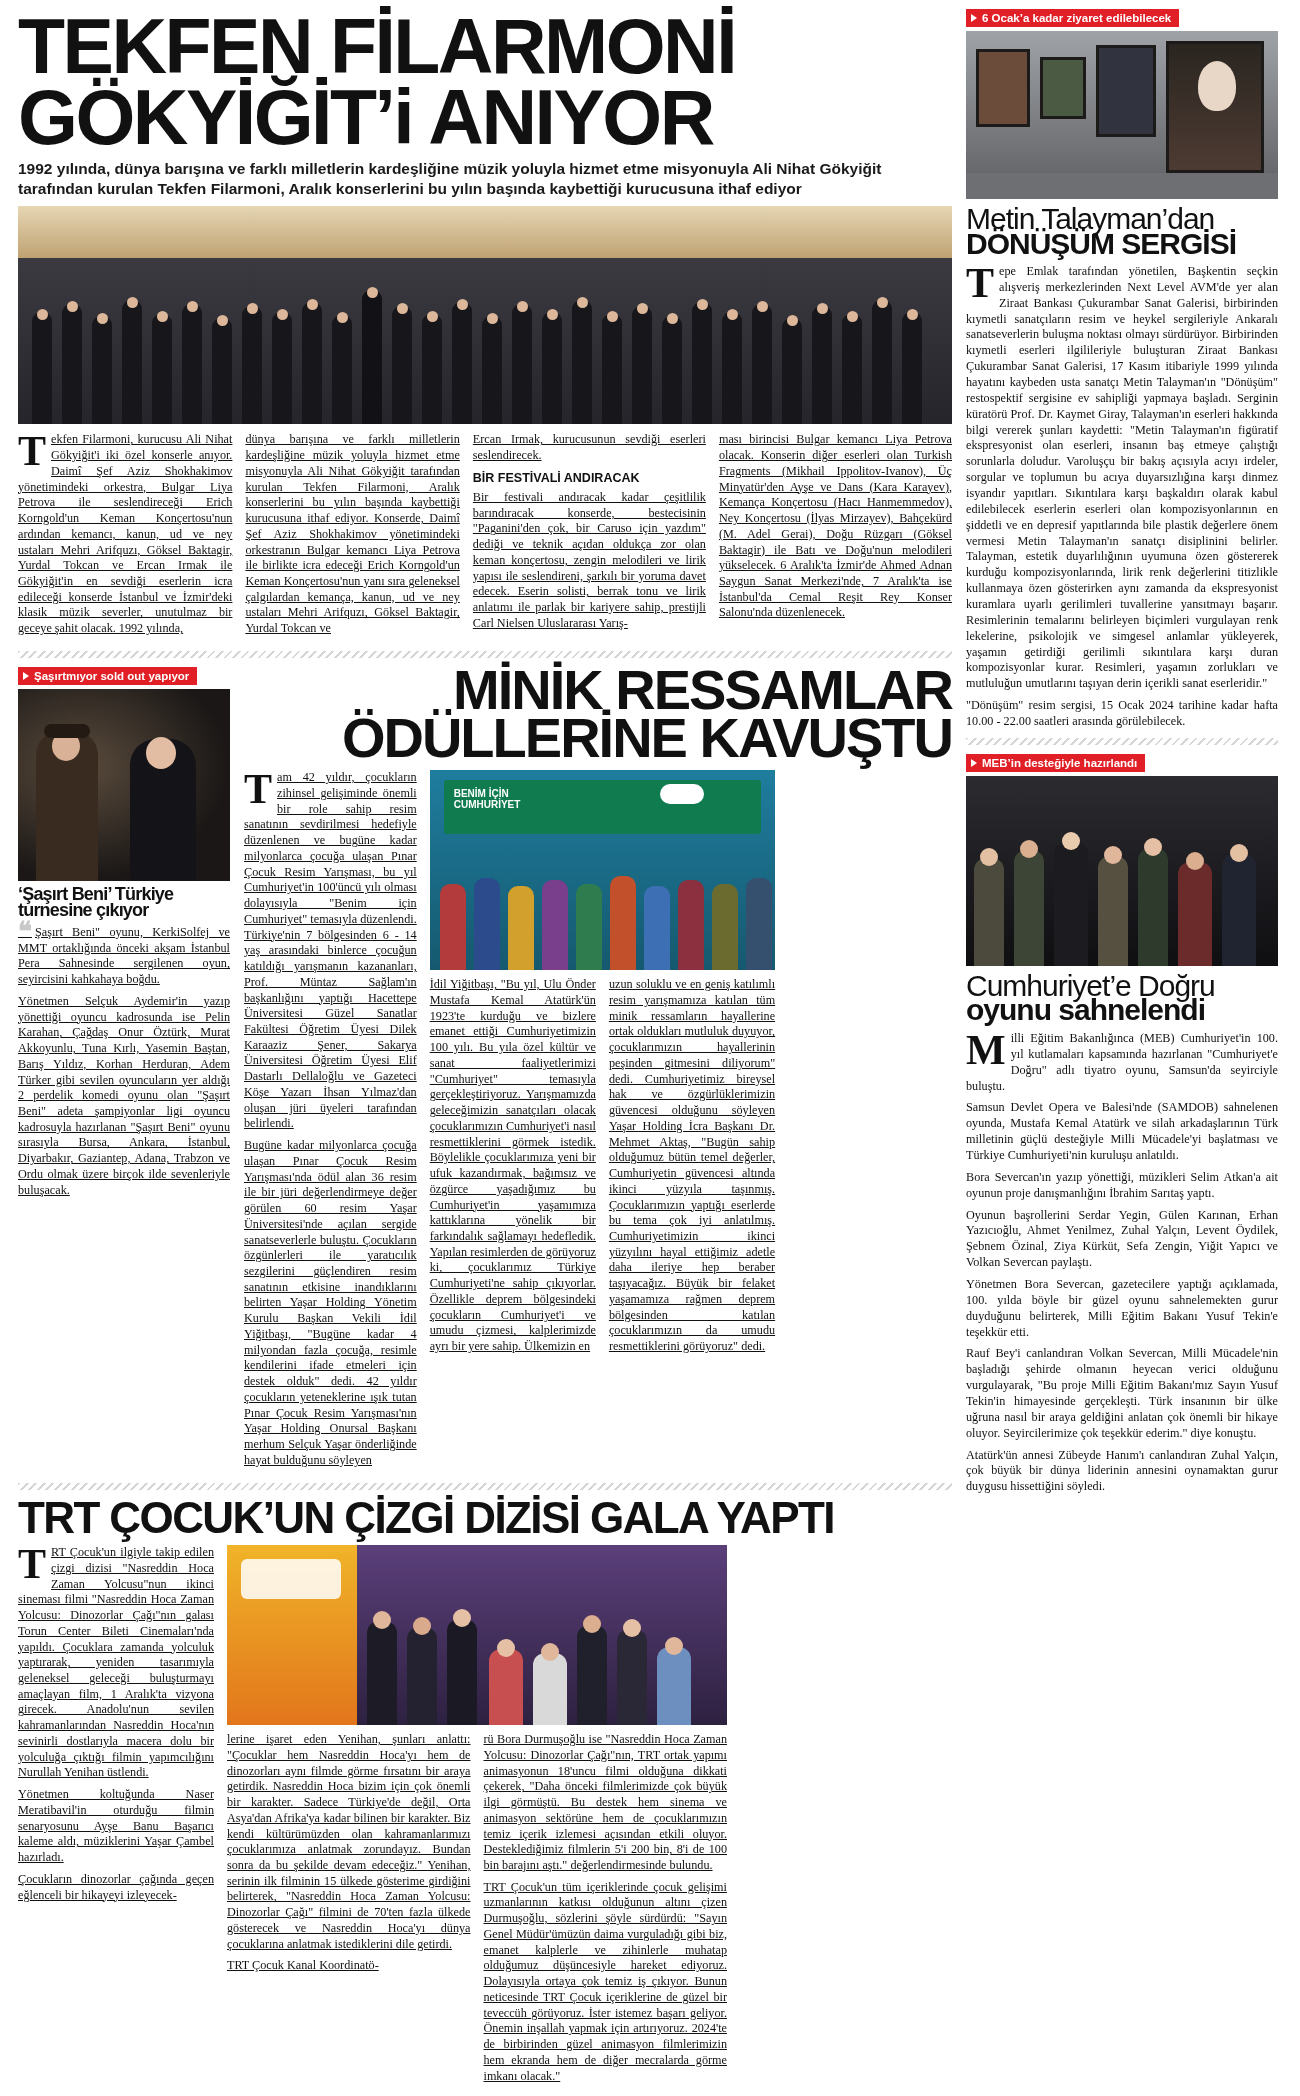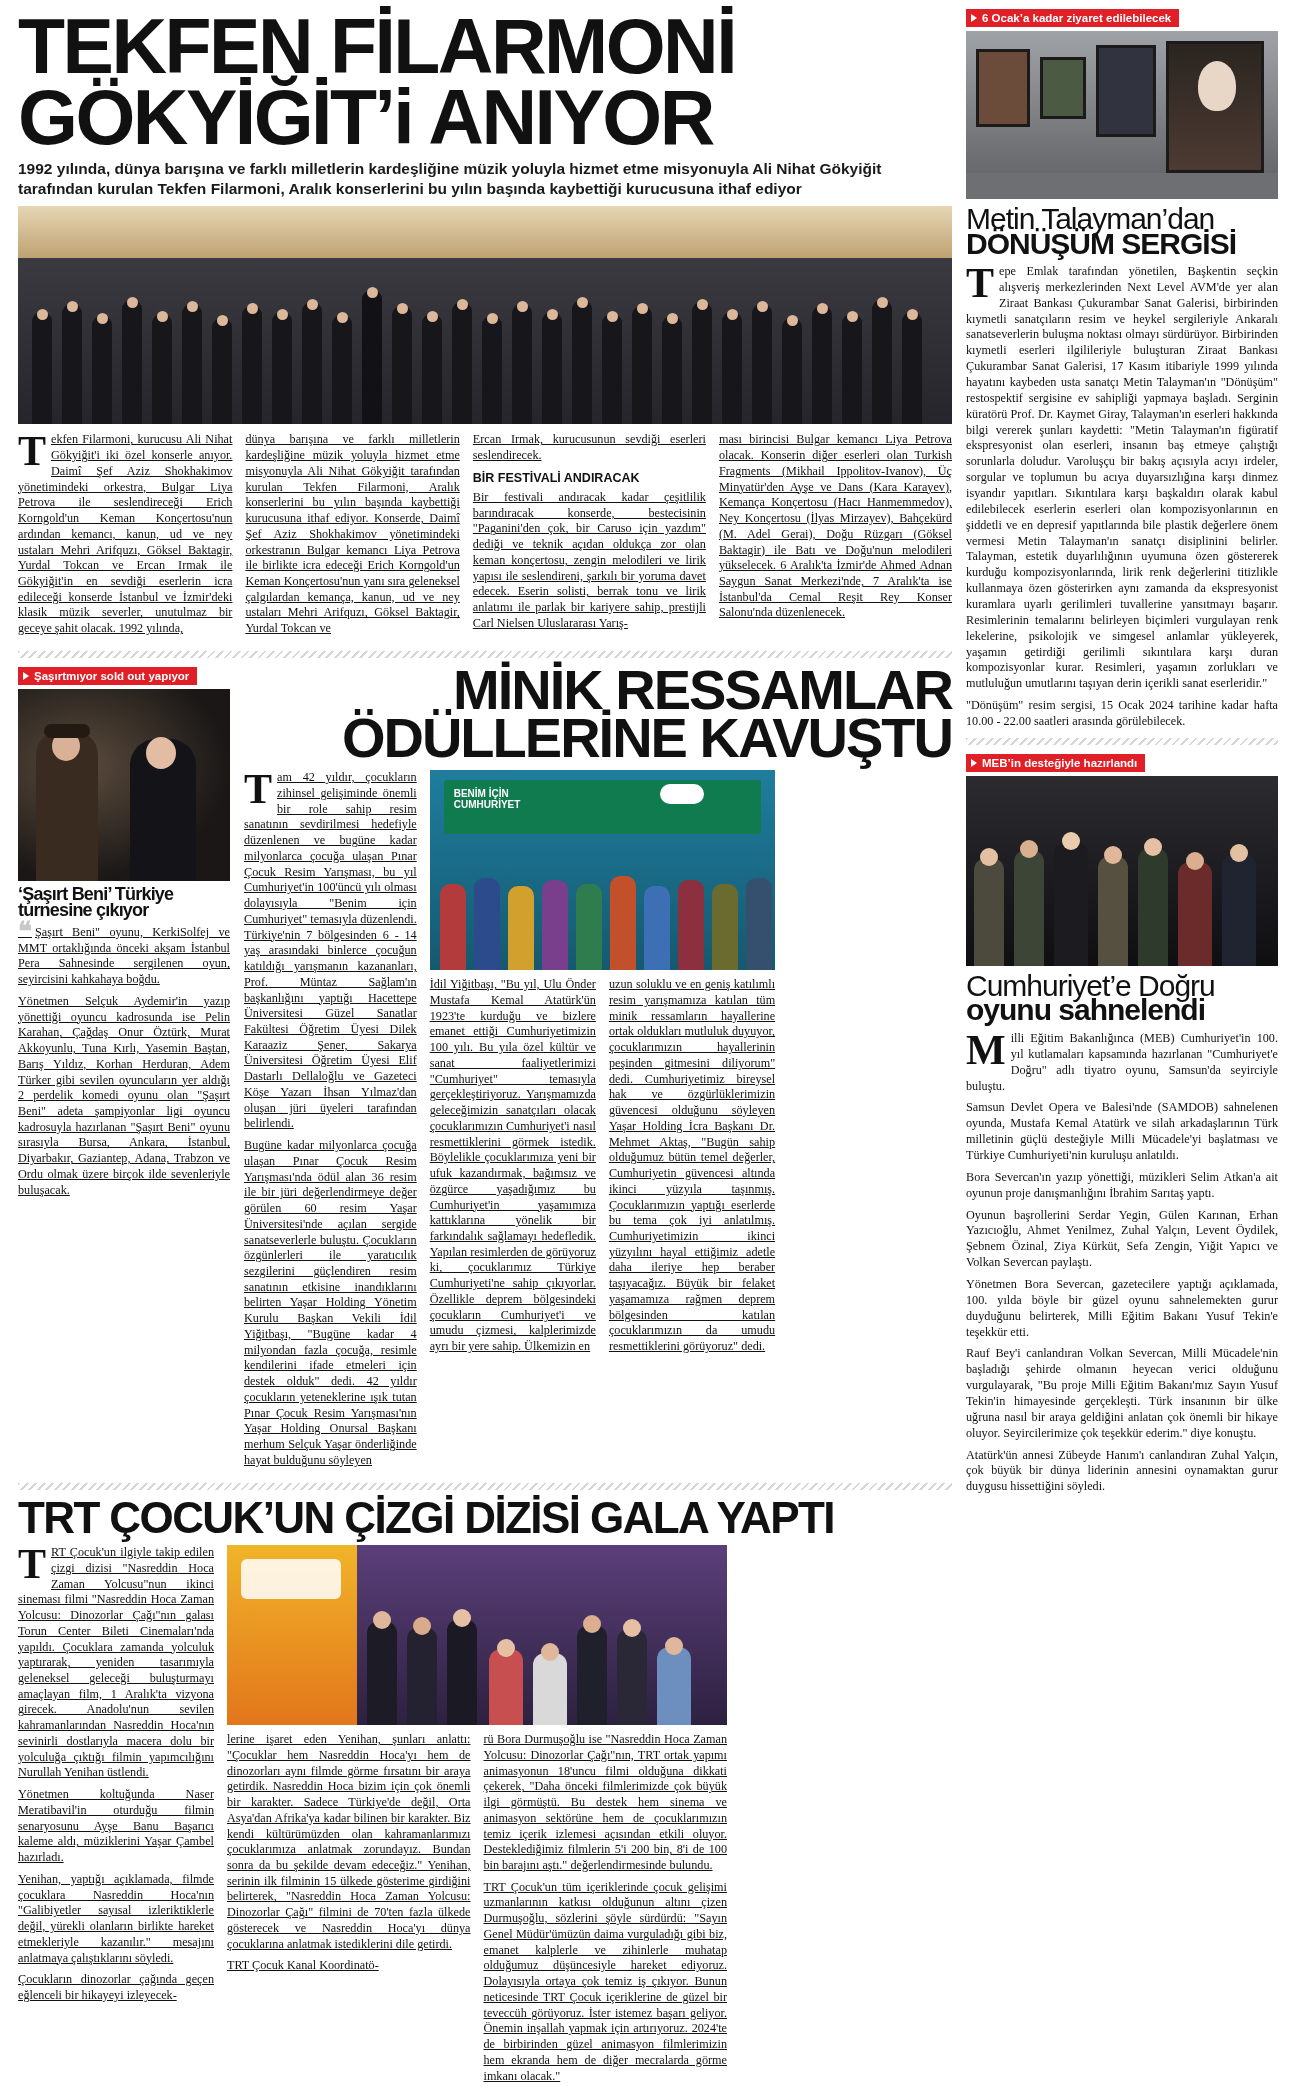--- a/index.html
+++ b/index.html
@@ -337,21 +337,20 @@
       </div>
 
       <div class="zig"></div>
 
       <div>
         <div class="hl-mid">TRT ÇOCUK’UN ÇİZGİ DİZİSİ GALA YAPTI</div>
         <div style="display:flex;gap:13px;margin-top:8px;">
           <div style="width:196px" class="bodytext">
             <p class="dropcap">TRT Çocuk'un ilgiyle takip edilen çizgi dizisi "Nasreddin Hoca Zaman Yolcusu"nun ikinci sineması filmi "Nasreddin Hoca Zaman Yolcusu: Dinozorlar Çağı"nın galası Torun Center Bileti Cinemaları'nda yapıldı. Çocuklara zamanda yolculuk yaptırarak, yeniden tasarımıyla geleneksel geleceği buluşturmayı amaçlayan film, 1 Aralık'ta vizyona girecek. Anadolu'nun sevilen kahramanlarından Nasreddin Hoca'nın sevinirli dostlarıyla macera dolu bir yolculuğa çıktığı filmin yapımcılığını Nurullah Yenihan üstlendi.</p>
             <p>Yönetmen koltuğunda Naser Meratibavil'in oturduğu filmin senaryosunu Ayşe Banu Başarıcı kaleme aldı, müziklerini Yaşar Çambel hazırladı.</p>
-            <p>Yenihan, yaptığı açıklamada, filmde çocuklara Nasreddin Hoca'nın "Galibiyetler sayısal izleriktiklerle değil, yürekli olanların birlikte hareket etmekleriyle kazanılır." mesajını anlatmaya çalıştıklarını söyledi.</p>
             <p>Çocukların dinozorlar çağında geçen eğlenceli bir hikayeyi izleyecek-</p>
           </div>
           <div style="width:500px">
             <div class="photo trt">
               <div style="position:absolute;inset:0;background:linear-gradient(#5b3f7a,#2d2140);"></div>
               <div style="position:absolute;left:0;top:0;width:130px;height:180px;background:linear-gradient(#f0b429,#e2761b);"></div>
               <div style="position:absolute;left:14px;top:14px;width:100px;height:40px;background:#fff;border-radius:6px;opacity:.85"></div>
               <div style="position:absolute;left:0;bottom:0;right:0;height:120px;">
                 <div style="position:absolute;left:140px;bottom:0;width:30px;height:104px;background:#1d1b26;border-radius:12px 12px 0 0"></div>
                 <div style="position:absolute;left:146px;bottom:96px;width:18px;height:18px;border-radius:50%;background:#e0b79b"></div>

